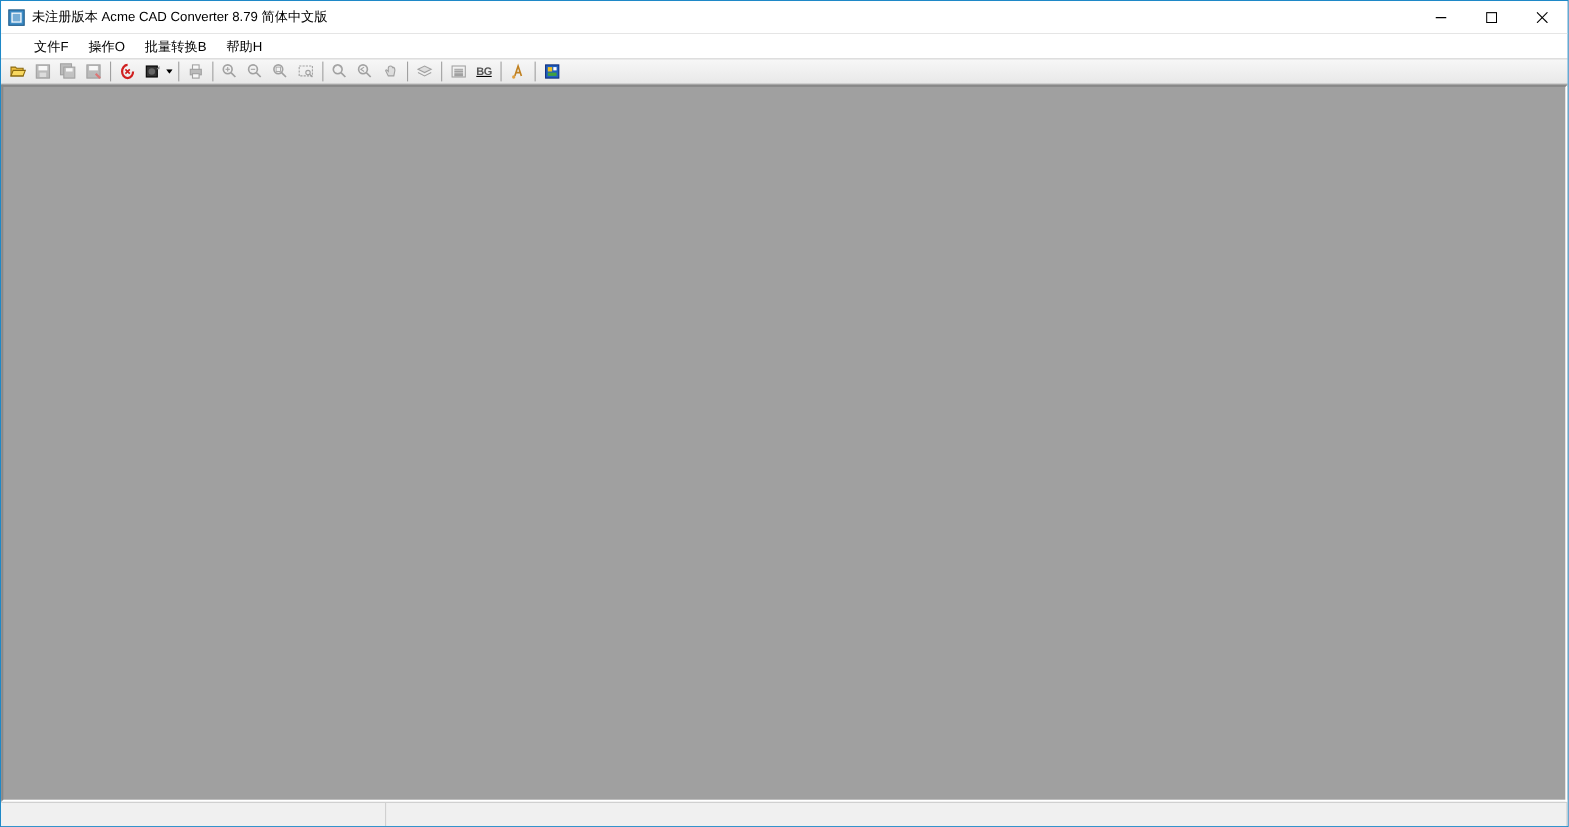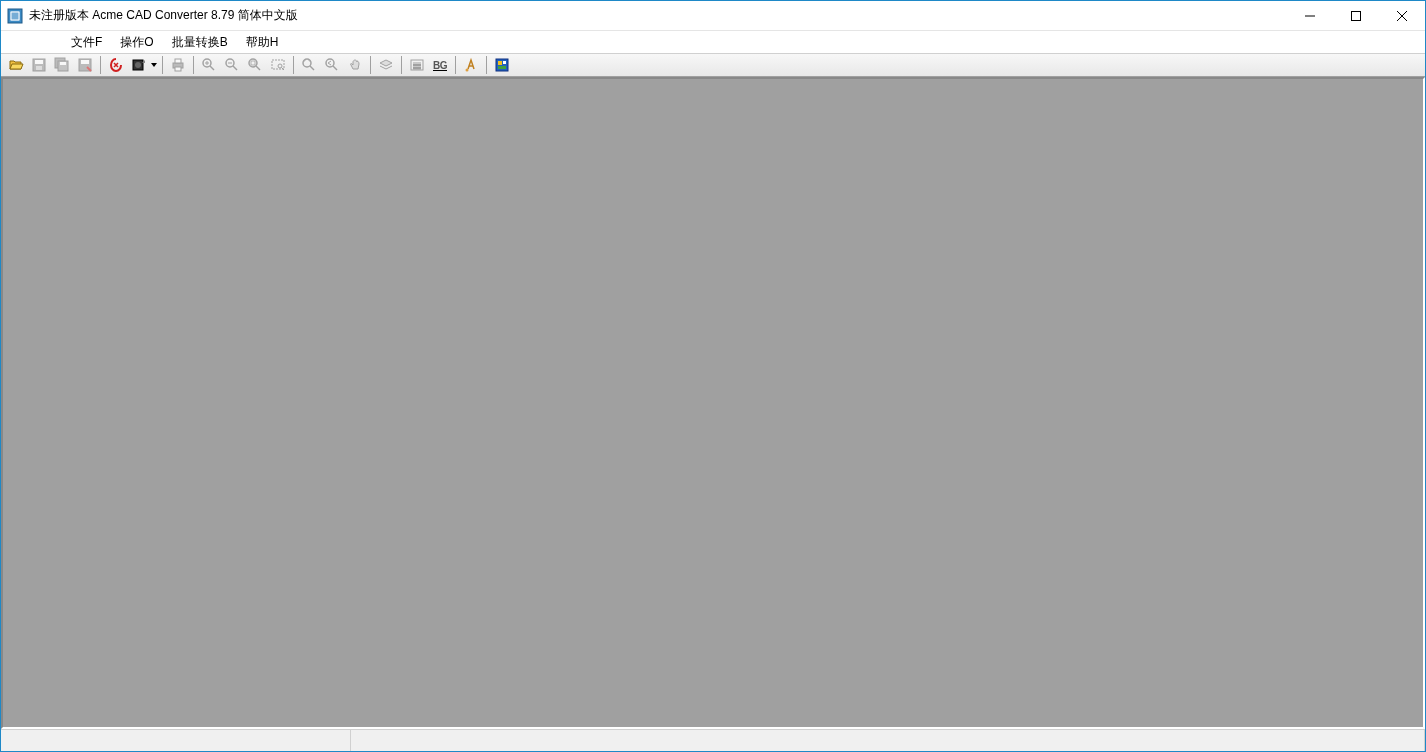--- a/index.html
+++ b/index.html
@@ -47,21 +47,20 @@
   justify-content: center;
   cursor: pointer;
 }
 .menubar {
   height: 22px;
   background: #ffffff;
   display: flex;
   align-items: center;
   padding-left: 22px;
   gap: 2px;
-  margin-left: 40px;
 }
 .menu-item {
   padding: 2px 8px;
   cursor: pointer;
   font-size: 12px;
 }
 .toolbar {
   height: 24px;
   background: linear-gradient(#f7f7f7, #e8e8e8);
   border-top: 1px solid #d0d0d0;

